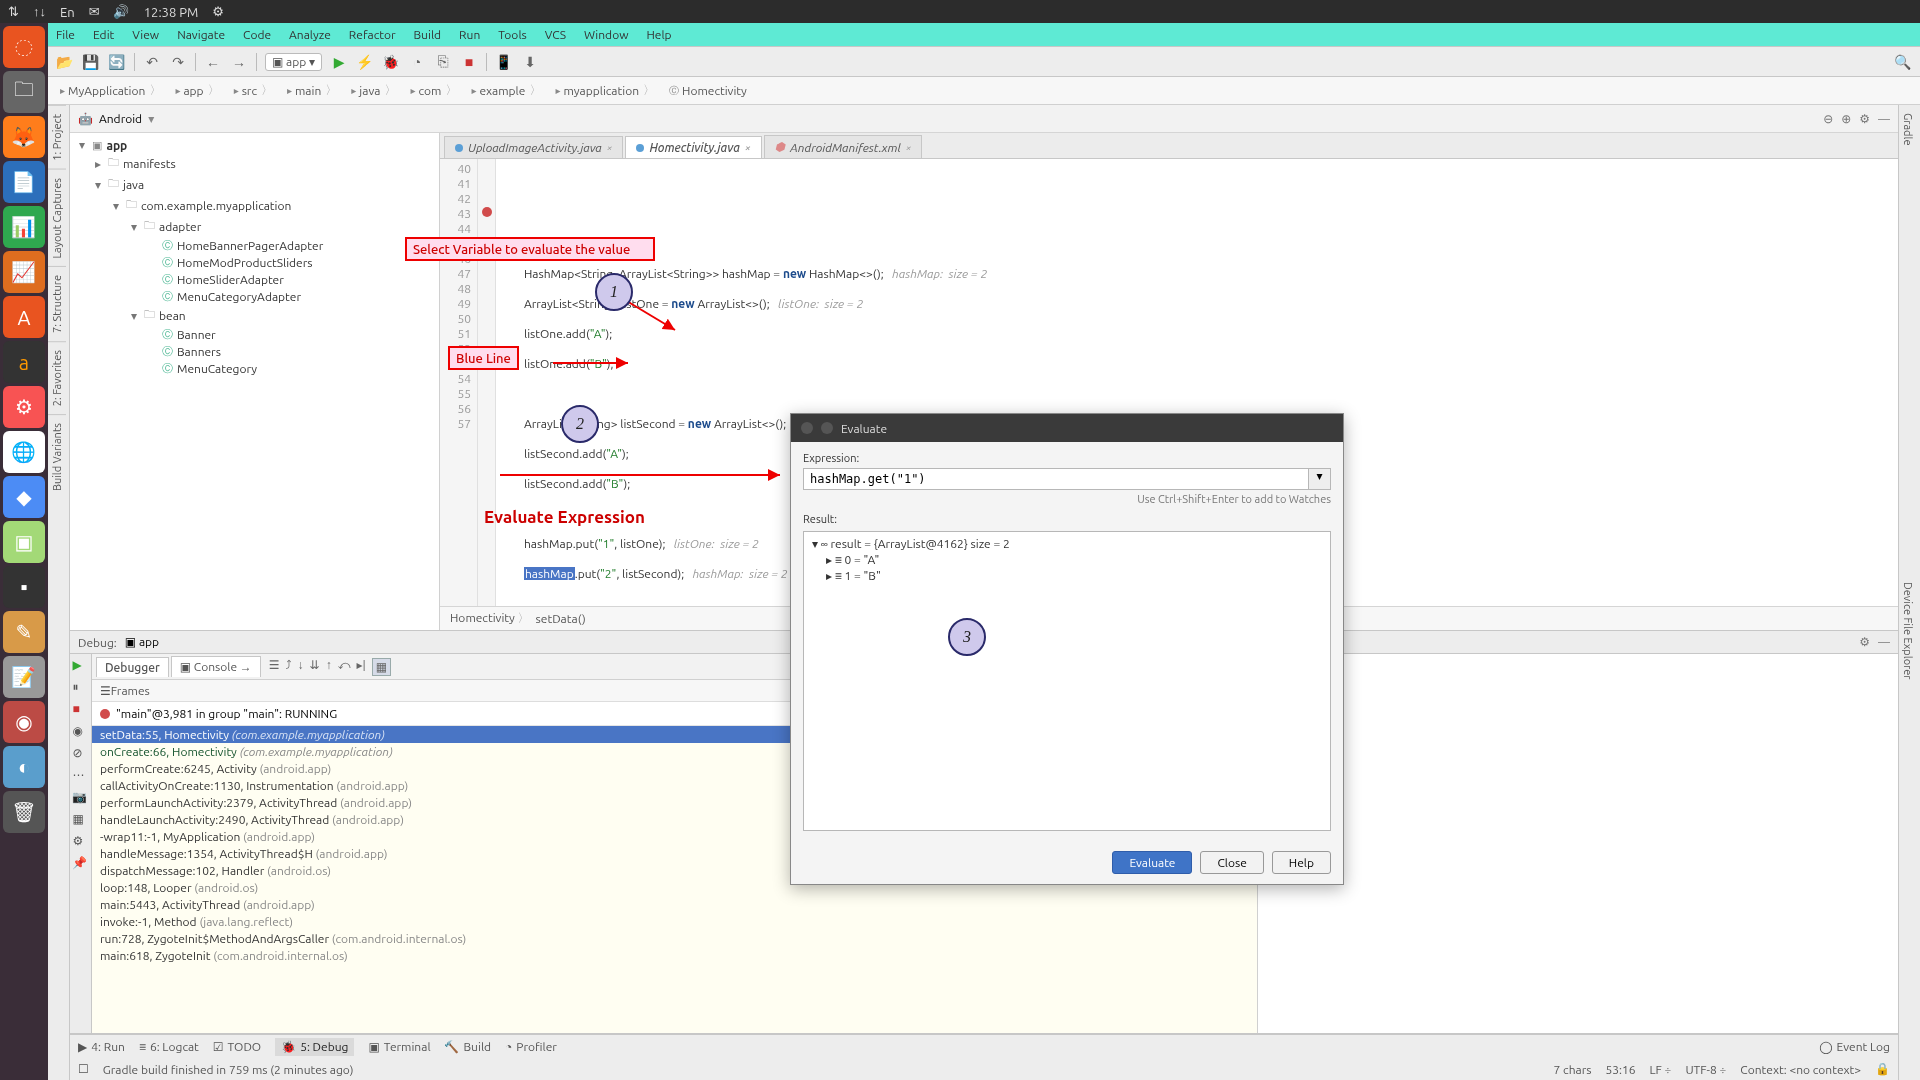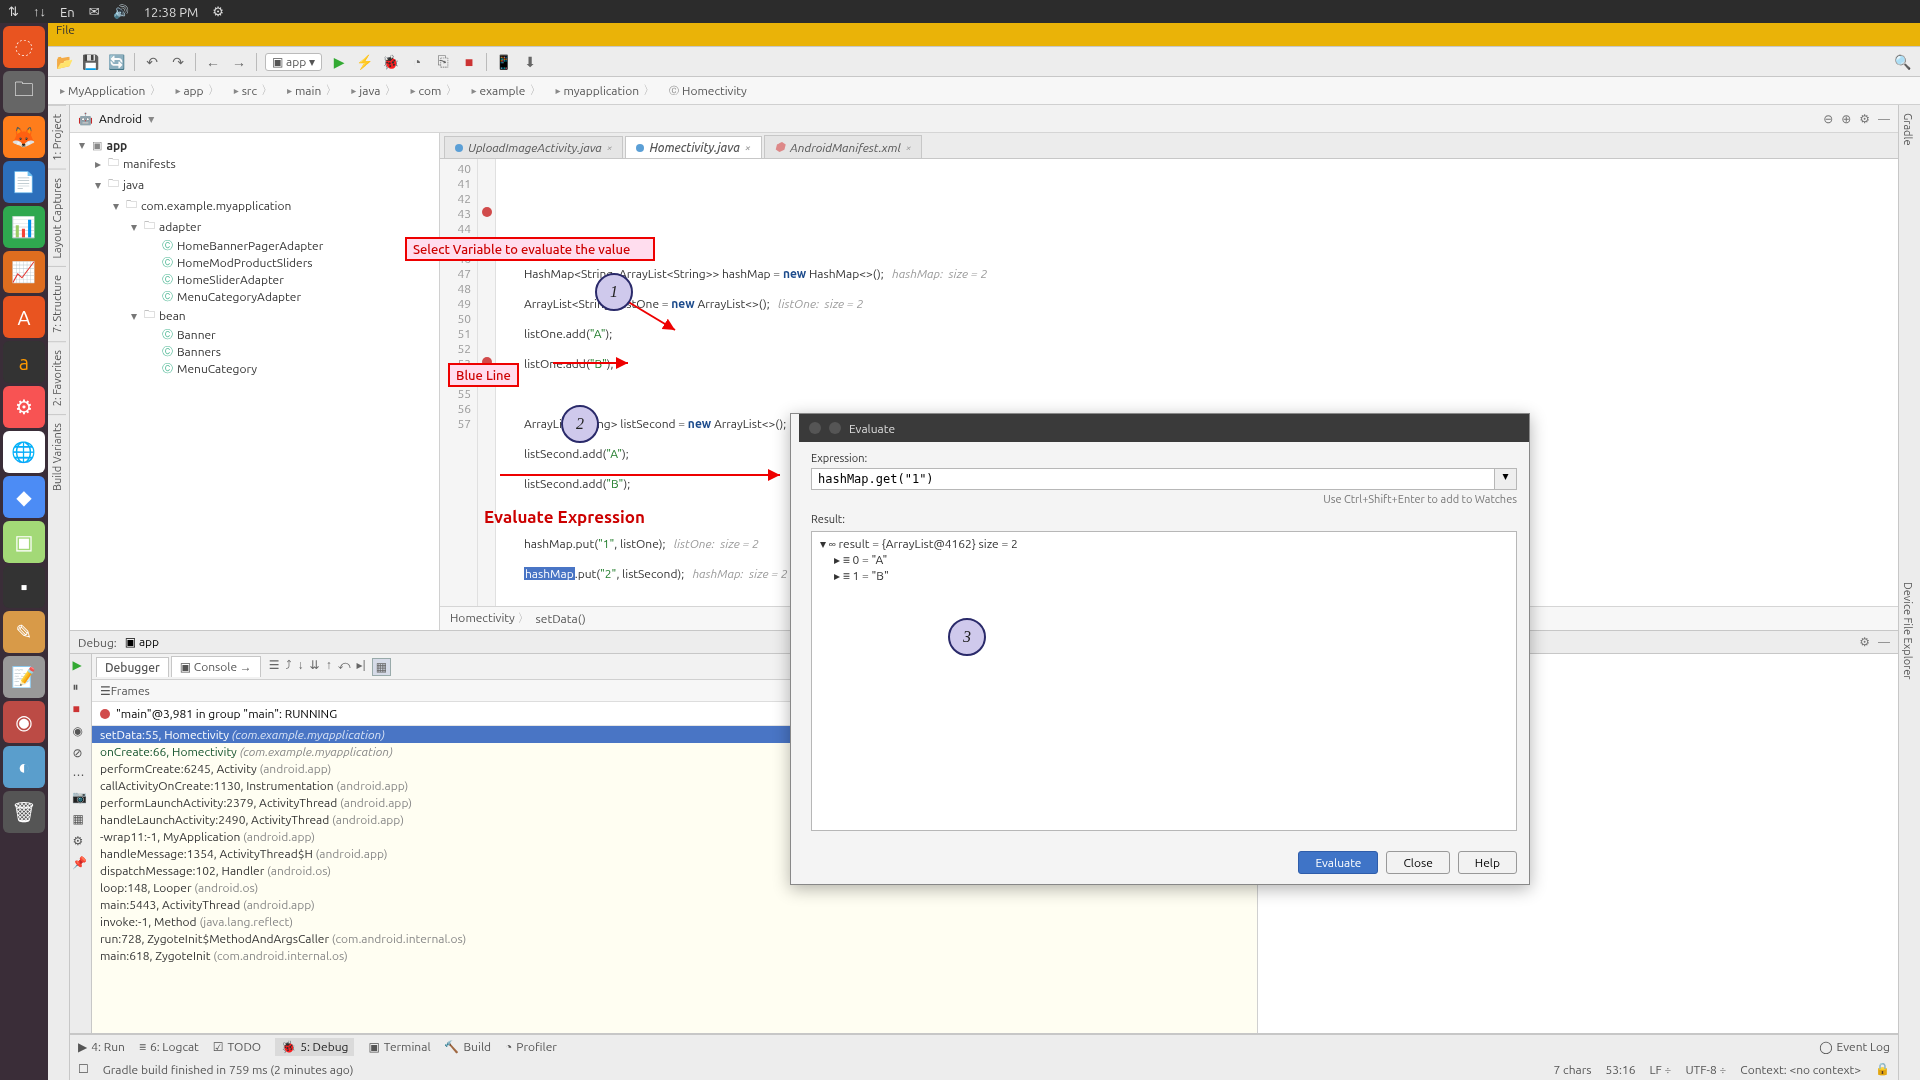--- a/index.html
+++ b/index.html
@@ -9,21 +9,21 @@
 .ubuntu-top .title { flex: 1; }
 .ubuntu-top .tray { display: flex; gap: 14px; align-items: center; }
 .ubuntu-top .tray span { font-size: 13px; color:#dcdcdc; }
 
 .launcher { position: absolute; left: 0; top: 23px; bottom: 0; width: 48px; background: #3a2d38; display: flex; flex-direction: column; gap: 3px; padding: 3px; z-index: 5; }
 .launcher .lico { width: 42px; height: 42px; border-radius: 6px; display:flex; align-items:center; justify-content:center; font-size: 20px; color:#fff;}
 .l1{background:#e95420;} .l2{background:#666;} .l3{background:#ff7d1b;} .l4{background:#2c6fbb;} .l5{background:#2fa84f;} .l6{background:#de6d1f;} .l7{background:#e95420;} .l8{background:#333;} .l9{background:#f85353;} .l10{background:#fff;} .l11{background:#4c8cf5;} .l12{background:#a3d977;} .l13{background:#333;} .l14{background:#d89a48;} .l15{background:#999;} .l16{background:#bc4b45;} .l17{background:#5a9ecc;} .l18{background:#555;}
 
 .studio { position: absolute; left: 48px; right: 0; top: 23px; bottom: 0; background: #f2f2f2; display:flex; flex-direction:column; }
 
-.menubar { background: #eab308; border-bottom: 1px solid #c7c7c7; height: 24px; display: flex; align-items: flex-start; padding-left: 8px; gap: 18px; flex-direction: column; }
+.menubar { background: #5eead4; border-bottom: 1px solid #c7c7c7; height: 24px; display: flex; align-items: center; padding-left: 8px; gap: 18px; }
 .menubar span { color: #333; }
 
 .toolbar { background: #ededed; border-bottom: 1px solid #c7c7c7; height: 30px; display:flex; align-items:center; gap:8px; padding: 0 8px; }
 .toolbar .ti { width:18px; height:18px; display:inline-flex; align-items:center; justify-content:center; color:#666; font-size:14px;}
 .toolbar .sep { width:1px; height:18px; background:#bbb; }
 .toolbar .run-combo { font-size:12px; color:#555; border:1px solid #bbb; padding:1px 6px; border-radius:3px; background:#fff;}
 .toolbar .play{color:#3a3;} .toolbar .bug{color:#393;} .toolbar .stop{color:#c33;}
 .toolbar .spacer{flex:1;}
 
 .navbar { background: #f7f7f7; border-bottom: 1px solid #d0d0d0; height: 28px; display:flex; align-items:center; padding: 0 6px; gap:2px;}
@@ -102,21 +102,21 @@
 .right-debug{ width:640px; background:#fff;}
 
 .bottom-tabs{ height:24px; background:#ededed; border-top:1px solid #c7c7c7; display:flex; align-items:center; padding:0 8px; gap:14px;}
 .btab{color:#555; display:flex; gap:4px; align-items:center;}
 .btab.active{ color:#222; background:#dadada; padding:2px 6px;}
 
 .status{ height:22px; background:#ededed; display:flex; align-items:center; padding:0 8px; gap:14px; color:#555; font-size:11px;}
 .status .push{margin-left:auto;}
 
 
-.dialog { position:absolute; left:790px; top:413px; width:740px; background:#f4f4f4; border:1px solid #888; box-shadow:0 4px 16px rgba(0,0,0,.3); z-index:20;padding-left:8px;}
+.dialog { position:absolute; left:790px; top:413px; width:554px; background:#f4f4f4; border:1px solid #888; box-shadow:0 4px 16px rgba(0,0,0,.3); z-index:20;}
 .dlg-title{ height:28px; background:#3a3a3a; color:#ddd; display:flex; align-items:center; padding:0 10px; gap:8px;}
 .dlg-title .wico{width:12px;height:12px;border-radius:50%;}
 .dlg-body{ padding:10px 12px; }
 .dlg-body .lbl{ font-size:11px; color:#333; margin-bottom:4px; display:block;}
 .expr-row{display:flex; gap:0;}
 .expr-row input{ flex:1; border:1px solid #b7b7b7; padding:3px 6px; font-family:monospace; font-size:12px;}
 .expr-row .dd{ width:22px; border:1px solid #b7b7b7; border-left:none; background:#eee; text-align:center;}
 .hint{ text-align:right; color:#777; font-size:11px; margin-top:3px;}
 .result-box{ border:1px solid #b7b7b7; background:#fff; height:300px; margin-top:6px; padding:4px; overflow:auto;}
 .rn{ padding:1px 4px; font-family:monospace; font-size:12px; color:#333;}
@@ -554,21 +554,21 @@
   </div>
   <div class="dlg-btns">
     <button class="primary">Evaluate</button>
     <button>Close</button>
     <button>Help</button>
   </div>
 </div>
 
 <div class="anno-box" style="left:405px; top:237px; width:250px;">Select Variable to evaluate the value</div>
 <div class="anno-circ" style="left:595px; top:273px;">1</div>
-<div class="anno-box" style="left:448px; top:363px;">Blue Line</div>
+<div class="anno-box" style="left:448px; top:346px;">Blue Line</div>
 <div class="anno-circ" style="left:561px; top:405px;">2</div>
 <div class="anno-box" style="left:478px; top:504px; border:none; background:transparent; font-size:17px; font-weight:600;">Evaluate Expression</div>
 <div class="anno-circ" style="left:948px; top:618px;">3</div>
 
 <div class="arrow" style="left:625px; top:300px;">
 <svg width="80" height="40">
       <defs>
         <marker id="ah" markerWidth="8" markerHeight="8" refX="6" refY="3" orient="auto">
           <path d="M0,0 L6,3 L0,6 Z" fill="#e00"></path>
         </marker>

